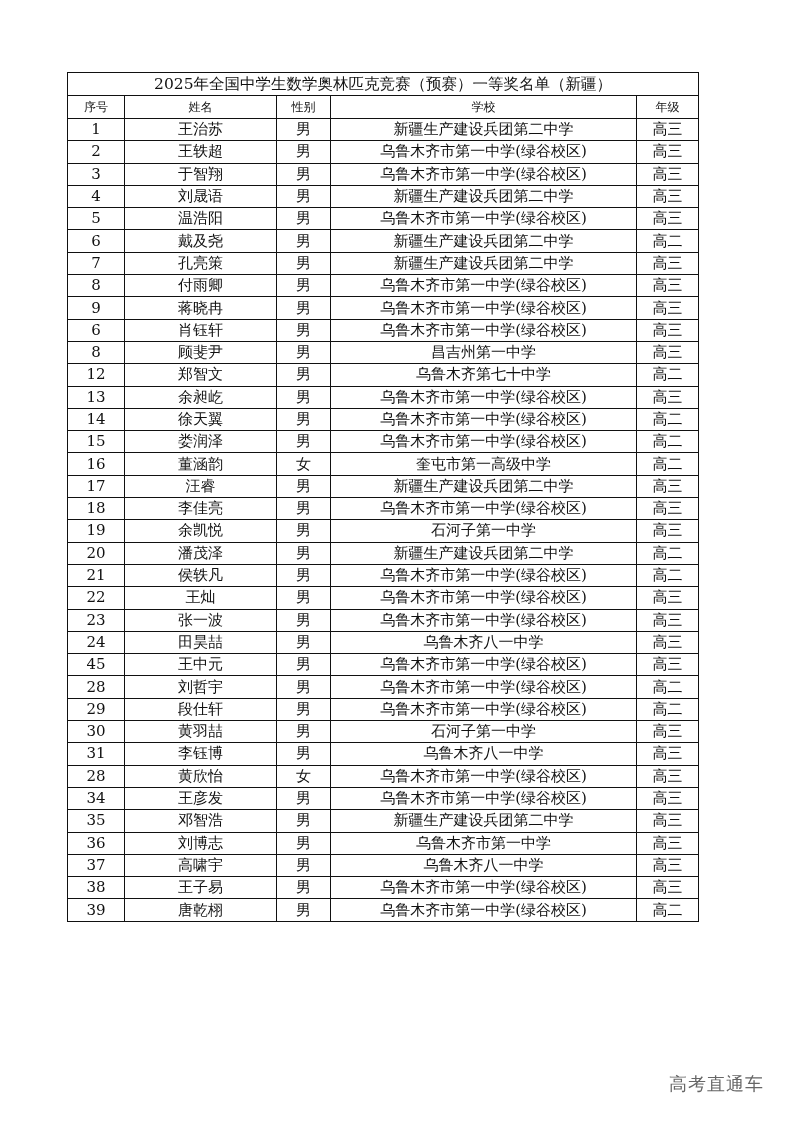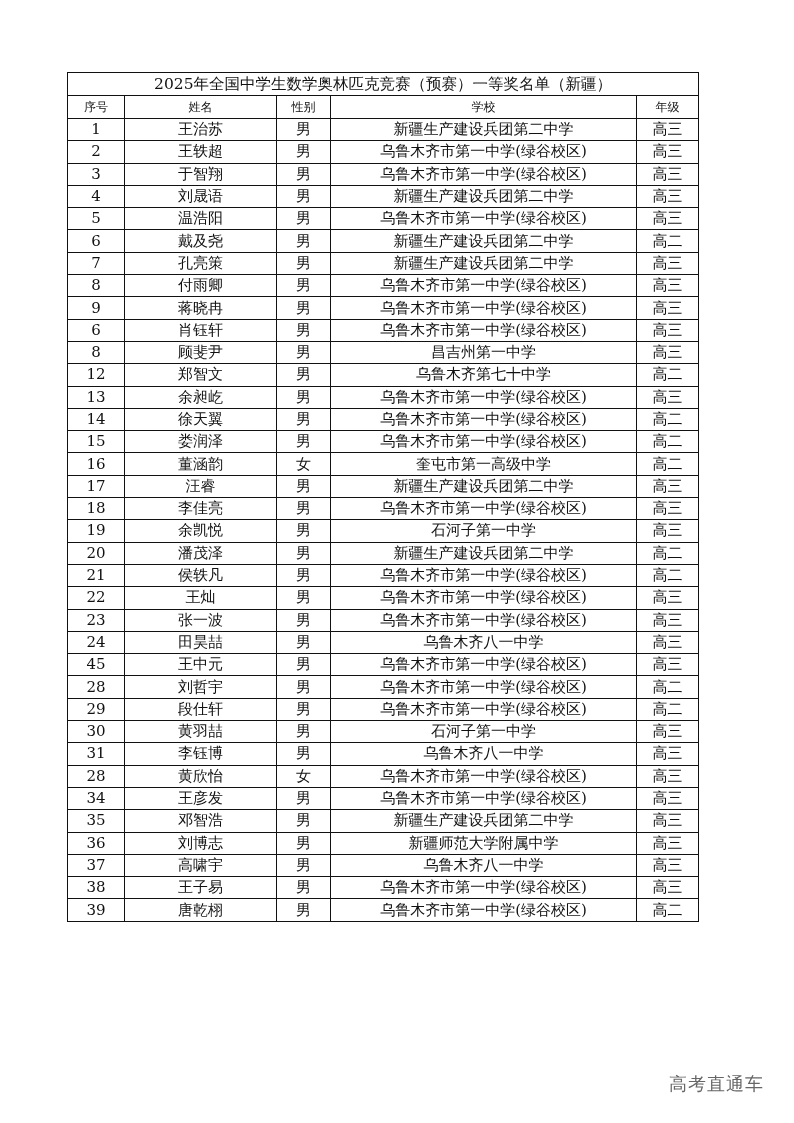--- a/index.html
+++ b/index.html
@@ -262,21 +262,21 @@
         <td>35</td>
         <td>邓智浩</td>
         <td>男</td>
         <td>新疆生产建设兵团第二中学</td>
         <td>高三</td>
       </tr>
       <tr>
         <td>36</td>
         <td>刘博志</td>
         <td>男</td>
-        <td>新疆师范大学附属中学</td>
+        <td>乌鲁木齐市第一中学</td>
         <td>高三</td>
       </tr>
       <tr>
         <td>37</td>
         <td>高啸宇</td>
         <td>男</td>
         <td>乌鲁木齐八一中学</td>
         <td>高三</td>
       </tr>
       <tr>

